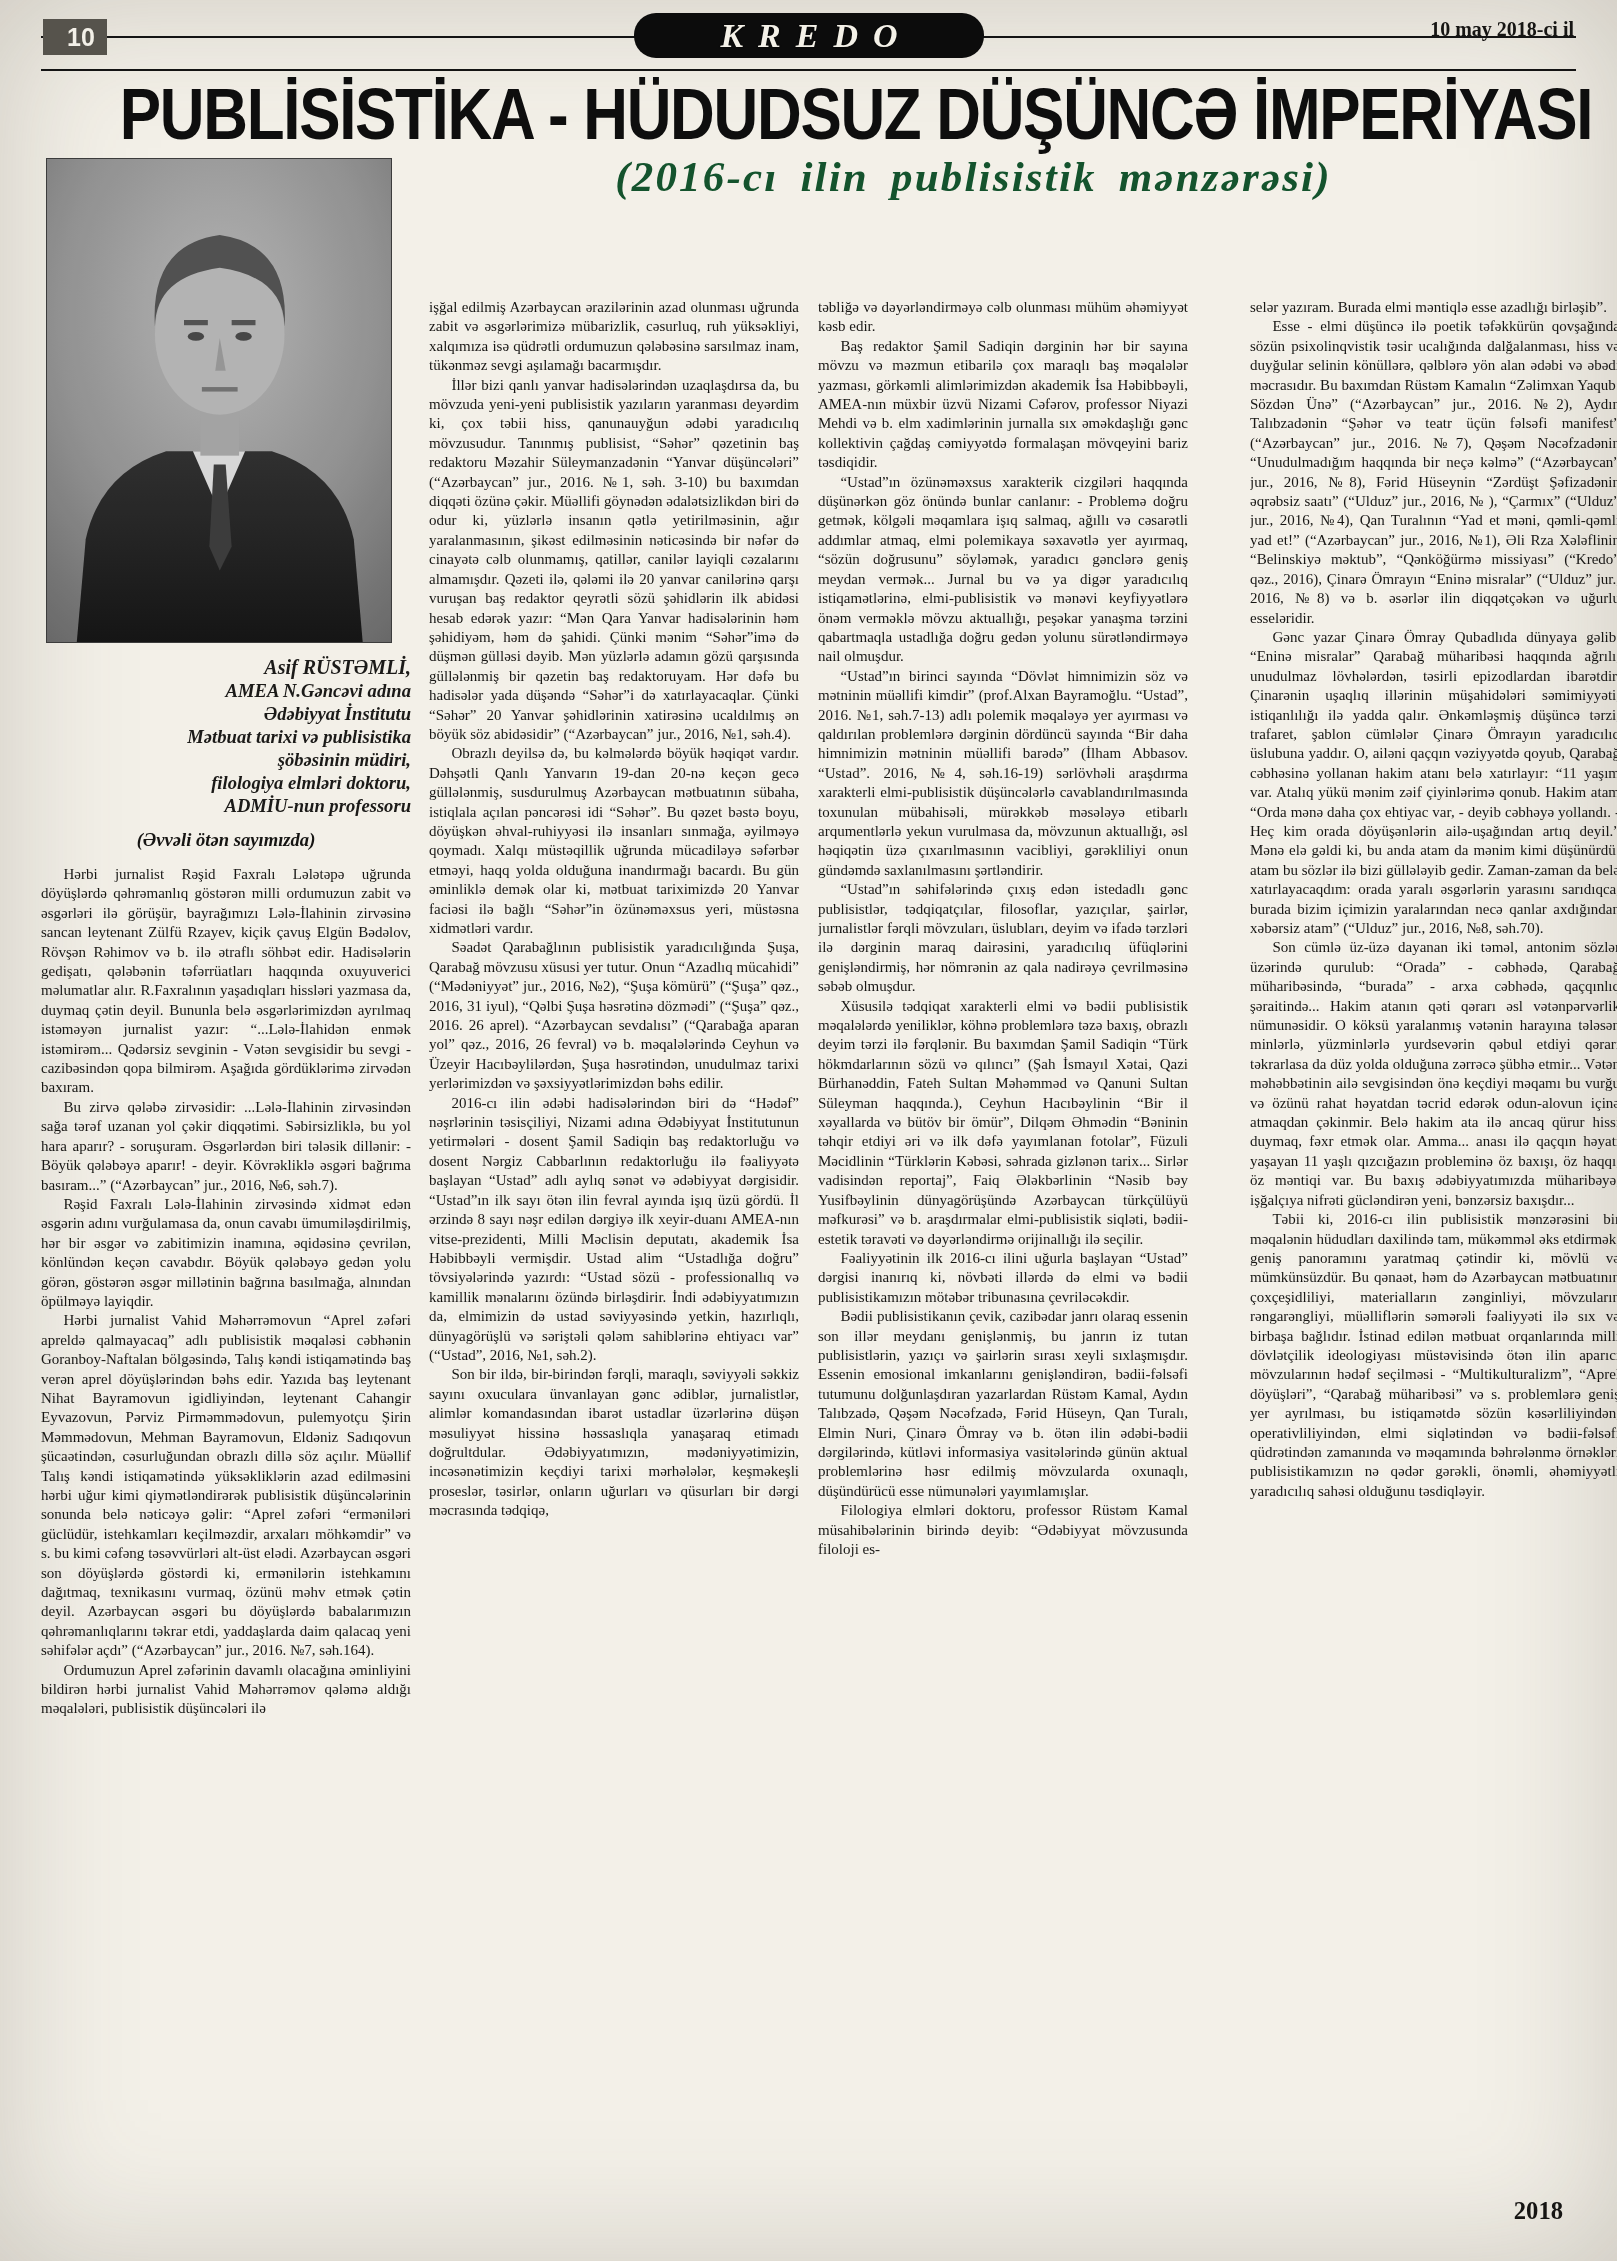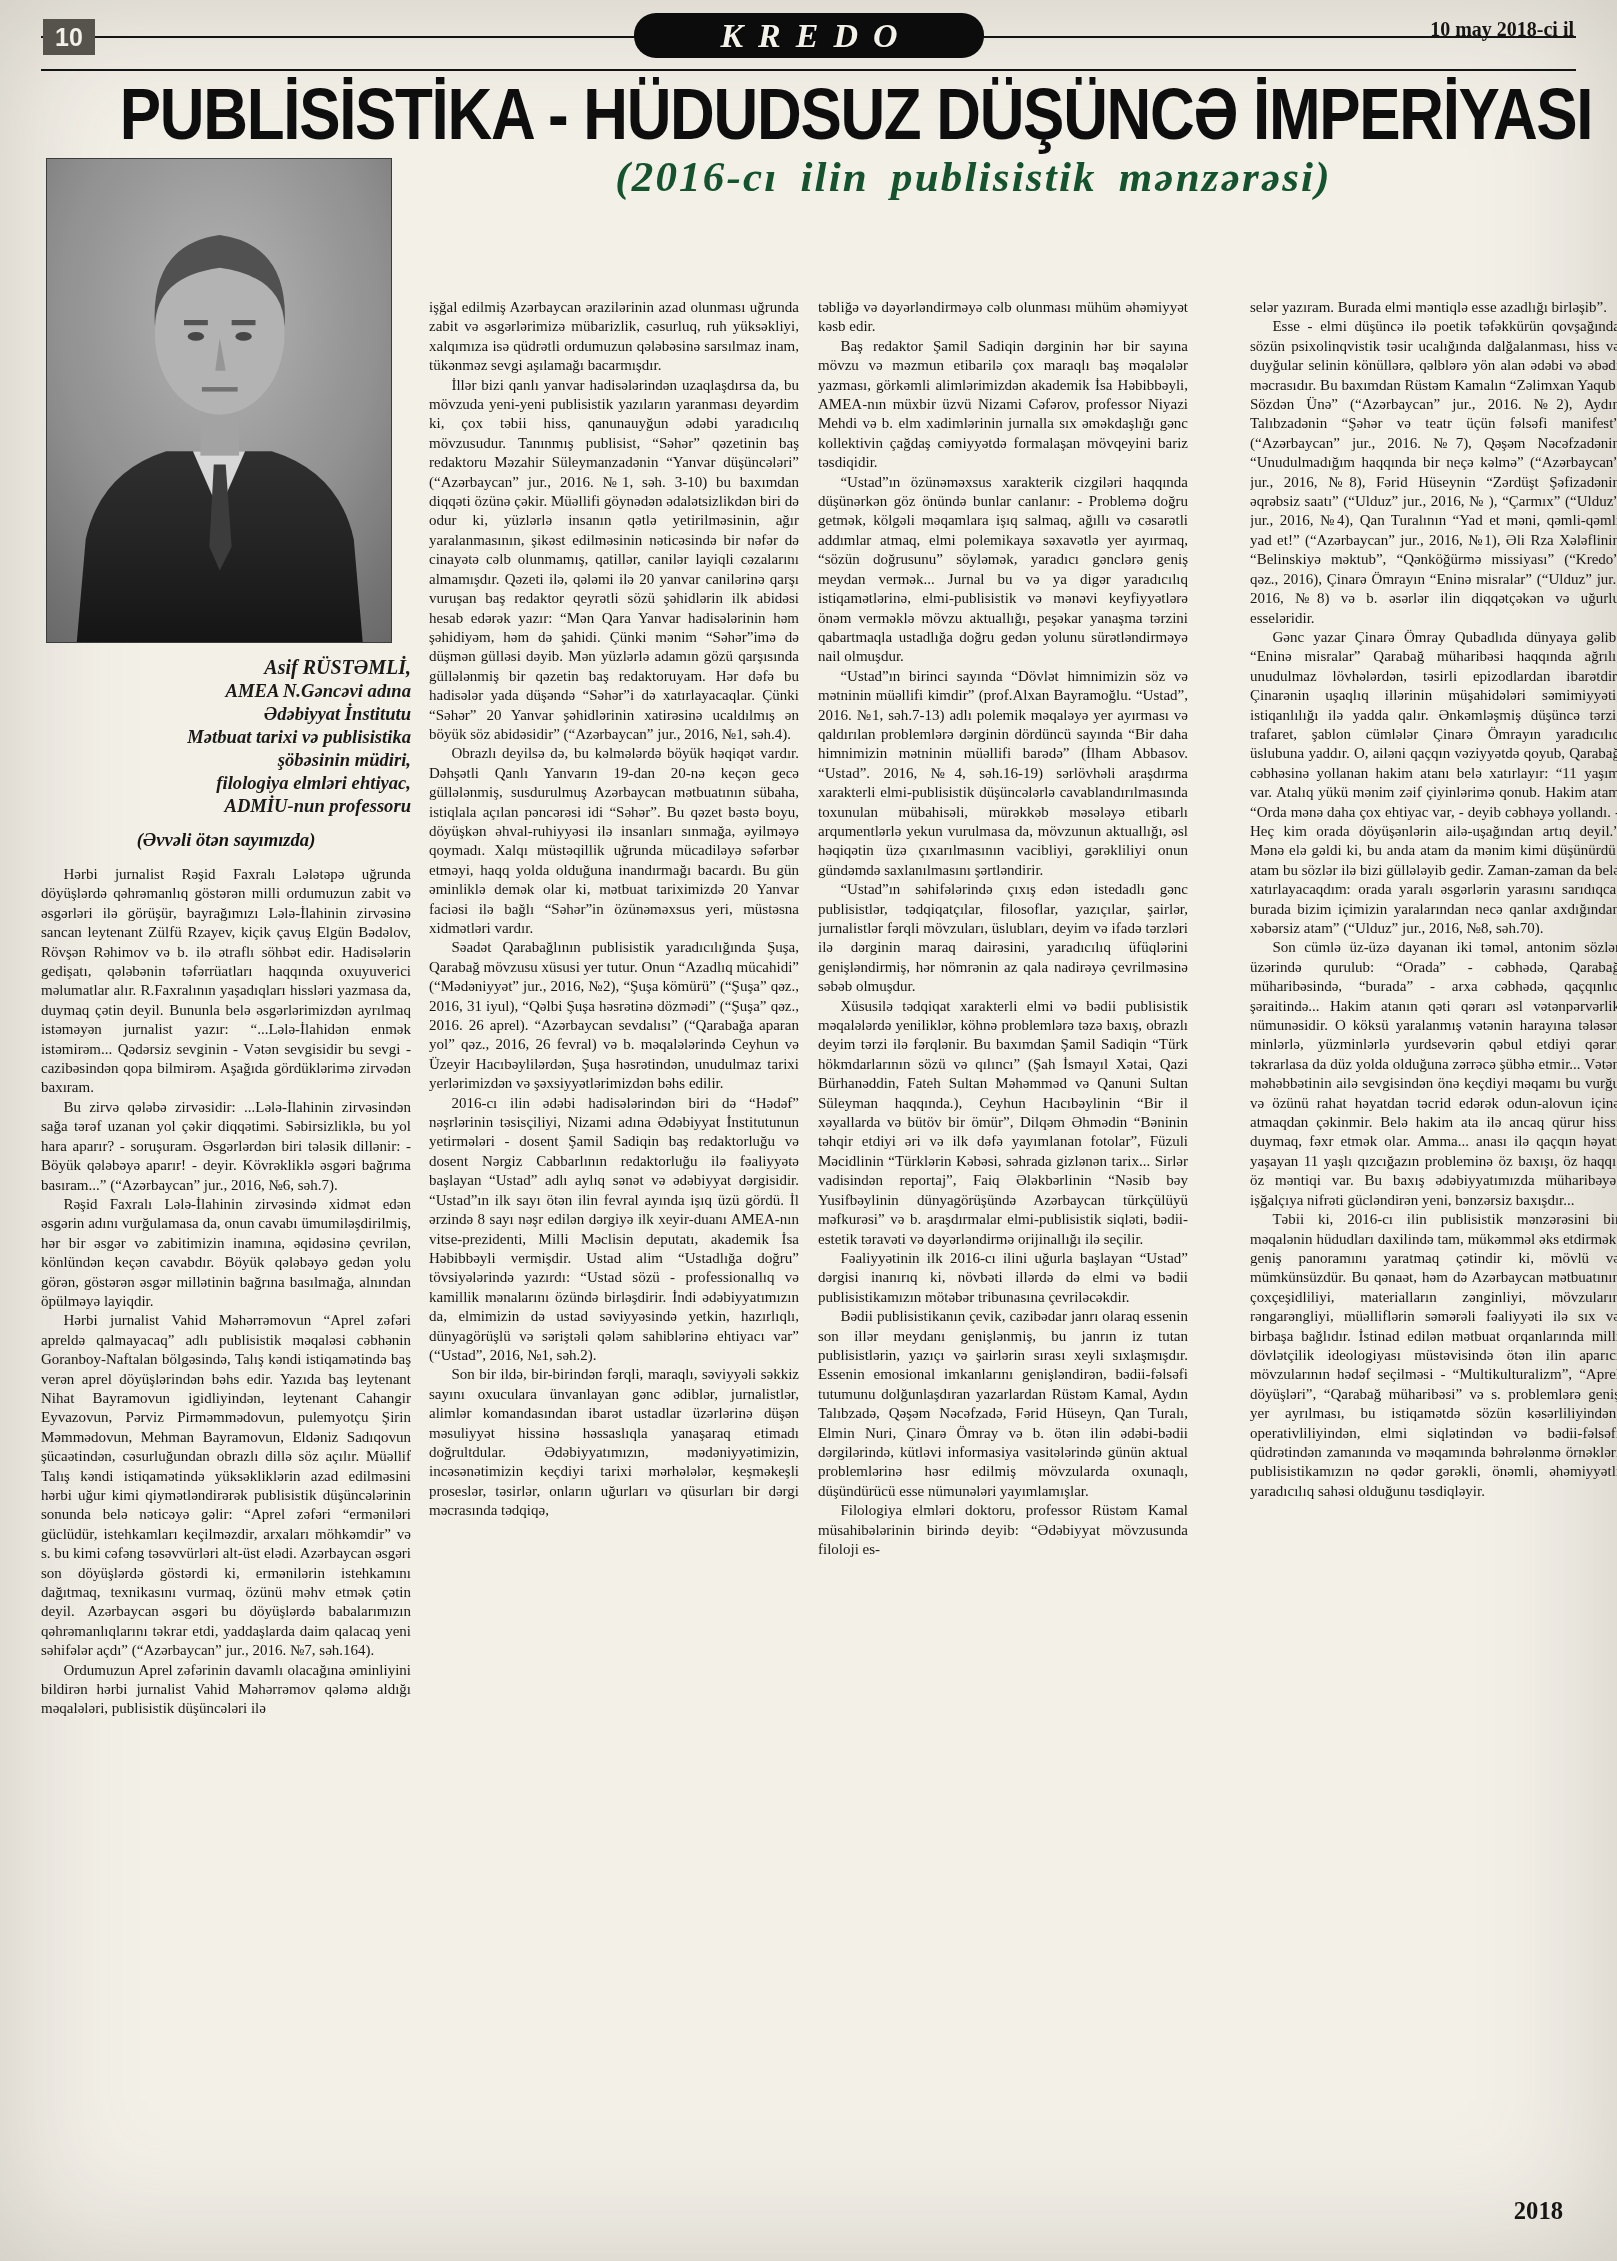--- a/index.html
+++ b/index.html
@@ -10,21 +10,21 @@
     font-family:"Liberation Serif", serif; color:#161513;
     overflow:hidden;
   }
   .rule { position:absolute; background:#141414; }
   .rule-top    { left:41px; right:41px; top:36px; height:1.5px; }
   .rule-below  { left:41px; right:41px; top:69px; height:2.2px; }
 
   .page-num {
     position:absolute; left:43px; top:19.4px; width:52px; height:36px;
     background:#56534c; color:#f3f0e8; display:flex; align-items:center; justify-content:center;
-    font-family:"Liberation Sans", sans-serif; font-weight:bold; font-size:25px;
+    font-family:"Liberation Sans", sans-serif; font-weight:bold; font-size:25px;padding-left:12px;
   }
   .masthead-band {
     position:absolute; left:634px; top:13px; width:350px; height:45px;
     background:#0c0c0c; border-radius:22px;
     display:flex; align-items:center; justify-content:center;
   }
   .masthead-title {
     color:#f4f1e8; font-style:italic; font-weight:bold; font-size:34px;
     letter-spacing:15px; padding-left:15px;
     text-shadow:0 0 1.5px #000;
@@ -131,21 +131,21 @@
       <rect width="462" height="648" fill="#000" opacity="0.05"></rect>
     </svg>
   </div>
 
   <div class="caption">
       <div>Asif RÜSTƏMLİ,</div>
       <div>AMEA N.Gəncəvi adına</div>
       <div>Ədəbiyyat İnstitutu</div>
       <div>Mətbuat tarixi və publisistika</div>
       <div>şöbəsinin müdiri,</div>
-      <div>filologiya elmləri ehtiyac,</div>
+      <div>filologiya elmləri doktoru,</div>
       <div>ADMİU-nun professoru</div>
     </div>
   <div class="note">(Əvvəli ötən sayımızda)</div>
 
   <div class="col" id="col1">
       <p>Hərbi jurnalist Rəşid Faxralı Lələtəpə uğrunda döyüşlərdə qəhrəmanlıq göstərən milli ordumuzun zabit və əsgərləri ilə görüşür, bayrağımızı Lələ-İlahinin zirvəsinə sancan leytenant Zülfü Rzayev, kiçik çavuş Elgün Bədəlov, Rövşən Rəhimov və b. ilə ətraflı söhbət edir. Hadisələrin gedişatı, qələbənin təfərrüatları haqqında oxuyuverici məlumatlar alır. R.Faxralının yaşadıqları hissləri yazmasa da, duymaq çətin deyil. Bununla belə əsgərlərimizdən ayrılmaq istəməyən jurnalist yazır: “...Lələ-İlahidən enmək istəmirəm... Qədərsiz sevginin - Vətən sevgisidir bu sevgi - cazibəsindən qopa bilmirəm. Aşağıda gördüklərimə zirvədən baxıram.</p>
       <p>Bu zirvə qələbə zirvəsidir: ...Lələ-İlahinin zirvəsindən sağa tərəf uzanan yol çəkir diqqətimi. Səbirsizliklə, bu yol hara aparır? - soruşuram. Əsgərlərdən biri tələsik dillənir: - Böyük qələbəyə aparır! - deyir. Kövrəkliklə əsgəri bağrıma basıram...” (“Azərbaycan” jur., 2016, №6, səh.7).</p>
       <p>Rəşid Faxralı Lələ-İlahinin zirvəsində xidmət edən əsgərin adını vurğulamasa da, onun cavabı ümumiləşdirilmiş, hər bir əsgər və zabitimizin inamına, əqidəsinə çevrilən, könlündən keçən cavabdır. Böyük qələbəyə gedən yolu görən, göstərən əsgər millətinin bağrına basılmağa, alnından öpülməyə layiqdir.</p>
       <p>Hərbi jurnalist Vahid Məhərrəmovun “Aprel zəfəri apreldə qalmayacaq” adlı publisistik məqaləsi cəbhənin Goranboy-Naftalan bölgəsində, Talış kəndi istiqamətində baş verən aprel döyüşlərindən bəhs edir. Yazıda baş leytenant Nihat Bayramovun igidliyindən, leytenant Cahangir Eyvazovun, Pərviz Pirməmmədovun, pulemyotçu Şirin Məmmədovun, Mehman Bayramovun, Eldəniz Sadıqovun şücaətindən, cəsurluğundan obrazlı dillə söz açılır. Müəllif Talış kəndi istiqamətində yüksəkliklərin azad edilməsini hərbi uğur kimi qiymətləndirərək publisistik düşüncələrinin sonunda belə nəticəyə gəlir: “Aprel zəfəri “erməniləri güclüdür, istehkamları keçilməzdir, arxaları möhkəmdir” və s. bu kimi cəfəng təsəvvürləri alt-üst elədi. Azərbaycan əsgəri son döyüşlərdə göstərdi ki, ermənilərin istehkamını dağıtmaq, texnikasını vurmaq, özünü məhv etmək çətin deyil. Azərbaycan əsgəri bu döyüşlərdə babalarımızın qəhrəmanlıqlarını təkrar etdi, yaddaşlarda daim qalacaq yeni səhifələr açdı” (“Azərbaycan” jur., 2016. №7, səh.164).</p>
       <p>Ordumuzun Aprel zəfərinin davamlı olacağına əminliyini bildirən hərbi jurnalist Vahid Məhərrəmov qələmə aldığı məqalələri, publisistik düşüncələri ilə</p>

